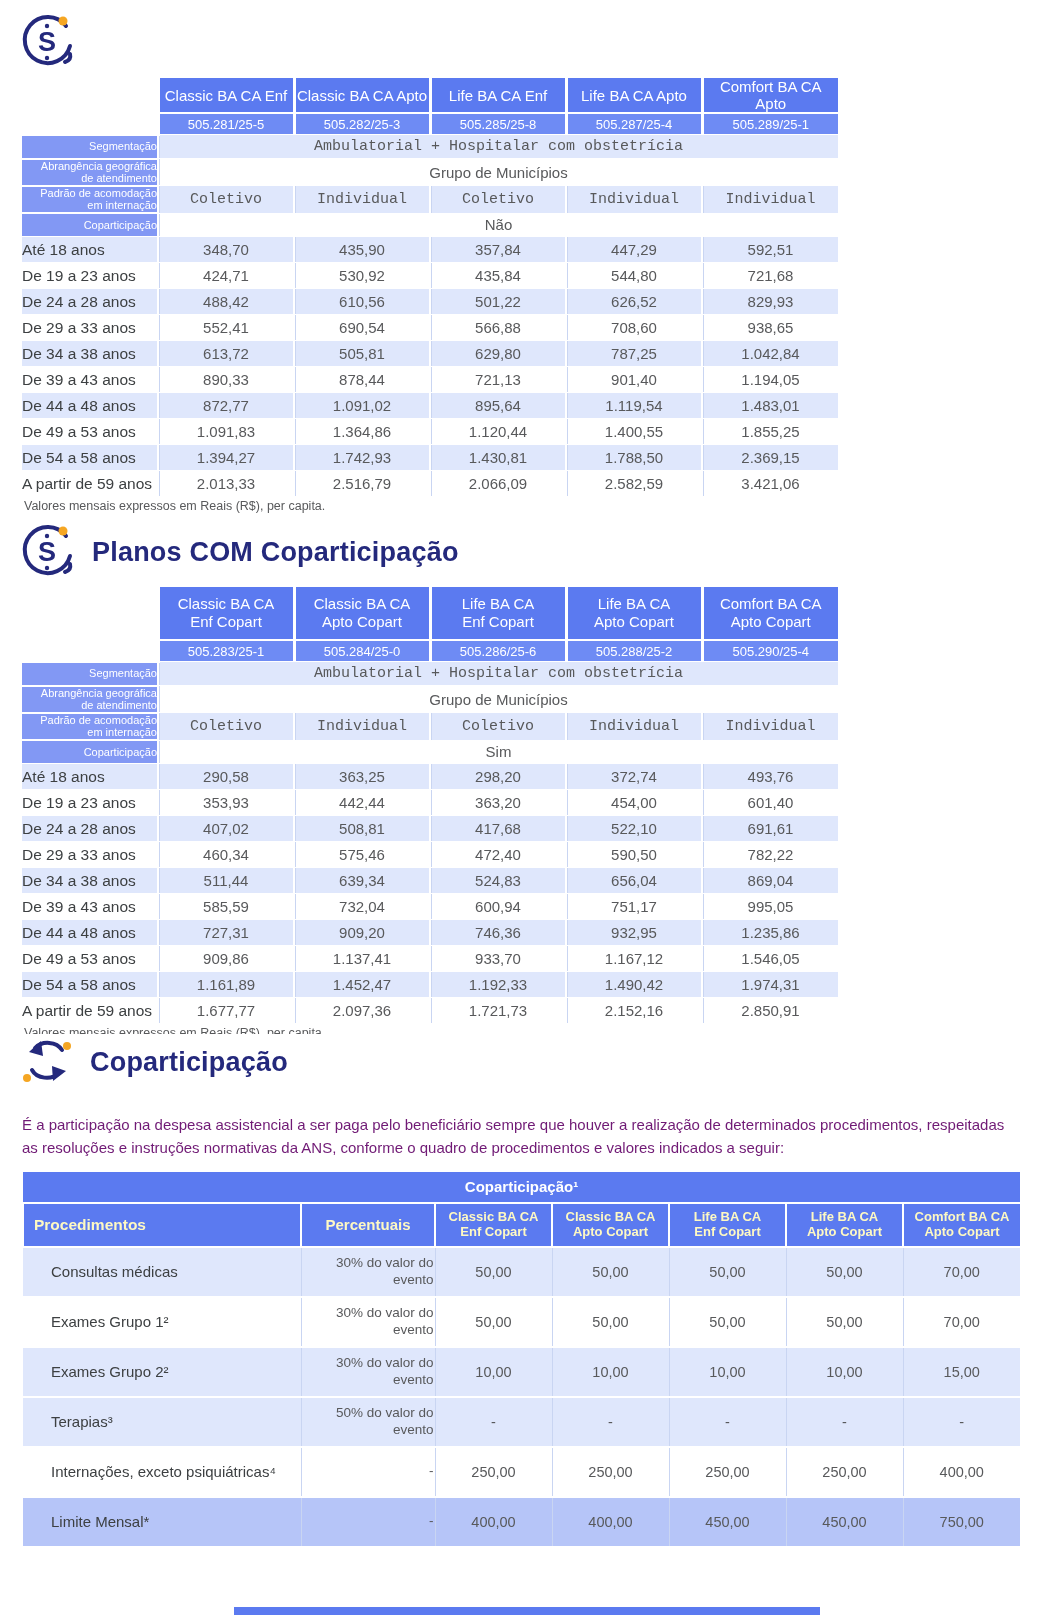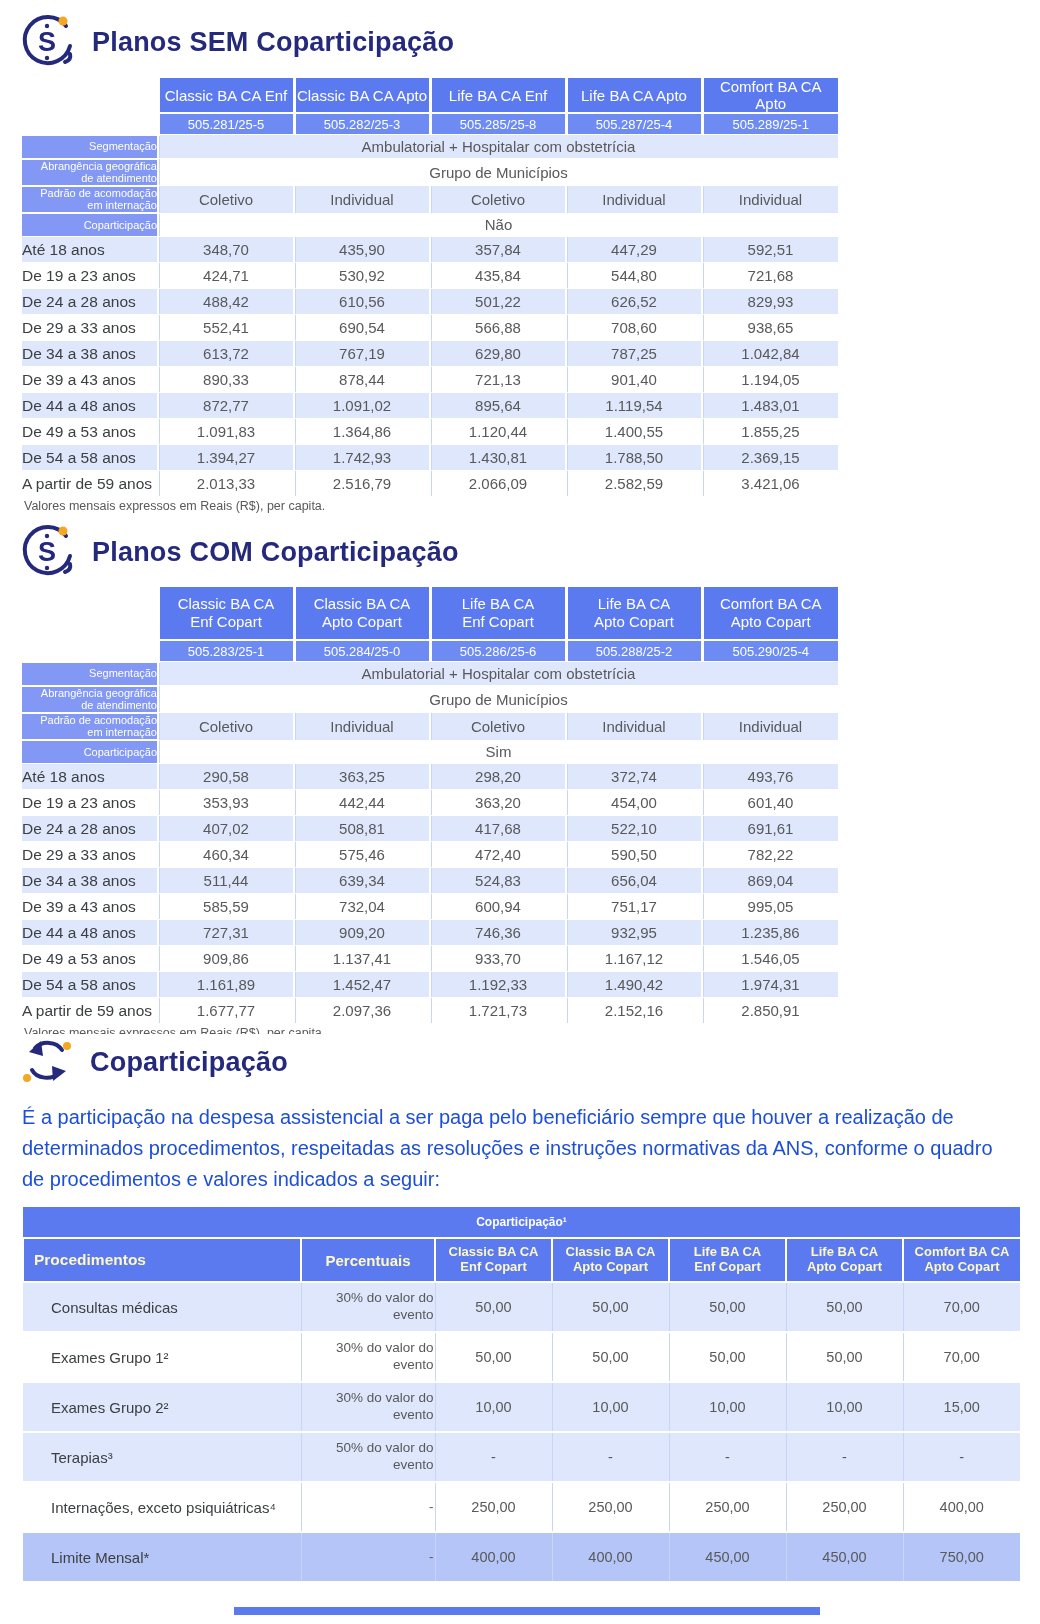--- a/index.html
+++ b/index.html
@@ -21,40 +21,40 @@
   .plan{background:#5b7af0;color:#fff;font-weight:bold;font-size:15px;text-align:center;
         height:34px;vertical-align:middle;border-left:3px solid #fff;}
   .plan2{height:52px;white-space:pre-line;line-height:1.18;}
   .codes .code{background:#6e8bf4;color:#fff;font-size:13px;text-align:center;height:20px;
         border-left:3px solid #fff;border-top:2px solid #fff;}
   .corner{background:#fff;}
   .mlabel{background:#8298f4;color:#fff;font-weight:bold;font-size:11px;text-align:right;
         padding:2px 6px 2px 2px;white-space:pre-line;line-height:1.15;height:22px;
         border-top:2px solid #fff;}
   .mspan,.mcell{font-size:13.5px;color:#58595b;text-align:center;height:22px;border-top:2px solid #fff;}
-  .bg-l{background:#dfe7fc;}
+  .bg-l{background:#dfe7fc;font-family:Liberation Mono, monospace;}
   .bg-w{background:#fff;}
   .val{border-left:2px solid #fff;box-shadow:inset 1px 0 0 #c9d5f2;}
   .r-light{background:#dfe7fc;}
   .r-white{background:#fff;}
   .age-label{font-size:15.5px;color:#3d4042;text-align:left;padding-left:8px;height:25px;
         font-weight:normal;border-top:1px solid #fff;}
   .ptable tbody td.val{font-size:15px;color:#58595b;text-align:center;border-top:1px solid #fff;}
   .footnote{margin:3px 0 0 24px;font-size:12.5px;color:#58595b;}
   .footnote.clipped{height:8px;overflow:hidden;}
 
   
-  .intro{margin:14px 22px 0 22px;font-size:20px;line-height:1.55;color:#1d4ed8;width:990px;}
+  .intro{margin:25px 22px 0 22px;font-size:15px;line-height:1.55;color:#701a75;width:990px;}
 
   
   .ctable{border-collapse:collapse;table-layout:fixed;margin-left:22px;margin-top:12px;}
   .ctable col.c3-proc{width:278px;}
   .ctable col.c3-pct{width:134px;}
   .ctable col.c3-v{width:117px;}
-  .banner{background:#5b7af0;color:#fff;font-weight:bold;font-size:12px;text-align:center;height:28px;}
+  .banner{background:#5b7af0;color:#fff;font-weight:bold;font-size:15px;text-align:center;height:28px;}
   .ch{background:#5b7af0;color:#fef9c3;font-weight:bold;vertical-align:middle;height:40px;
       border-left:2px solid #fff;border-top:2px solid #fff;}
   .ch-proc{text-align:left;padding-left:10px;font-size:15.5px;}
   .ch-pct{text-align:center;font-size:15px;}
   .ch-plan{text-align:center;font-size:13px;white-space:pre-line;line-height:1.15;}
   .ctable tbody th,.ctable tbody td{border-top:2px solid #fff;height:46px;font-weight:normal;}
   .proc{font-size:15px;color:#3d4042;text-align:left;padding-left:28px;}
   .pct{font-size:13.5px;color:#58595b;text-align:right;white-space:pre-line;line-height:1.25;
        border-left:1px solid #c9d5f2;}
   .val3{font-size:14.5px;color:#58595b;text-align:center;border-left:1px solid #c9d5f2;}
@@ -70,21 +70,20 @@
 
   <div class="sec-head sh1">
     <svg width="56" height="58" viewBox="0 0 56 58">
       <path d="M46 13 A23 23 0 1 0 50 33" fill="none" stroke="#24297c" stroke-width="4" stroke-linecap="round"></path>
       <path d="M50 41 q1.5 6 -5 8" fill="none" stroke="#24297c" stroke-width="4" stroke-linecap="round"></path>
       <circle cx="43" cy="8" r="4.5" fill="#f5a623"></circle>
       <text x="27" y="38" font-size="27" font-weight="bold" fill="#24297c" text-anchor="middle" font-family="Liberation Sans, sans-serif">S</text>
       <circle cx="27" cy="13" r="2.2" fill="#24297c"></circle>
       <circle cx="27" cy="45" r="2.2" fill="#24297c"></circle>
     </svg>
-    <h1>Planos SEM Coparticipação</h1>
   </div>
 
   <table class="ptable">
     <colgroup>
       <col class="c-label">
         <col class="c-plan">
         <col class="c-plan">
         <col class="c-plan">
         <col class="c-plan">
         <col class="c-plan">
@@ -160,21 +159,21 @@
           <th class="age-label">De 29 a 33 anos</th>
           <td class="val">552,41</td>
           <td class="val">690,54</td>
           <td class="val">566,88</td>
           <td class="val">708,60</td>
           <td class="val">938,65</td>
         </tr>
         <tr class="r-light">
           <th class="age-label">De 34 a 38 anos</th>
           <td class="val">613,72</td>
-          <td class="val">767,19</td>
+          <td class="val">505,81</td>
           <td class="val">629,80</td>
           <td class="val">787,25</td>
           <td class="val">1.042,84</td>
         </tr>
         <tr class="r-white">
           <th class="age-label">De 39 a 43 anos</th>
           <td class="val">890,33</td>
           <td class="val">878,44</td>
           <td class="val">721,13</td>
           <td class="val">901,40</td>

